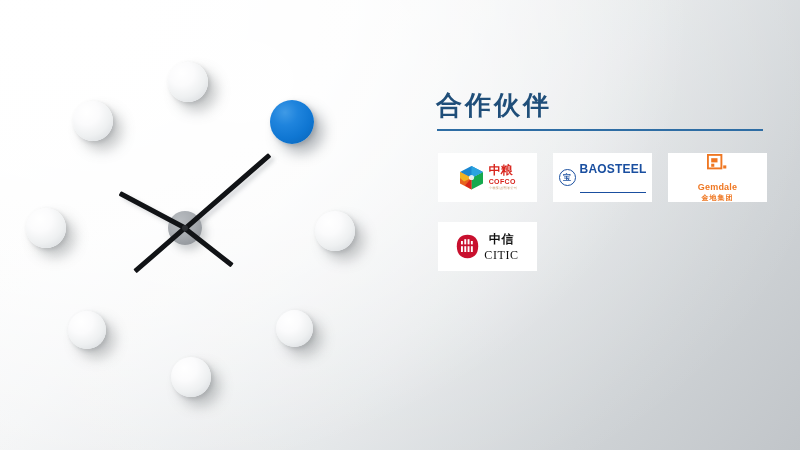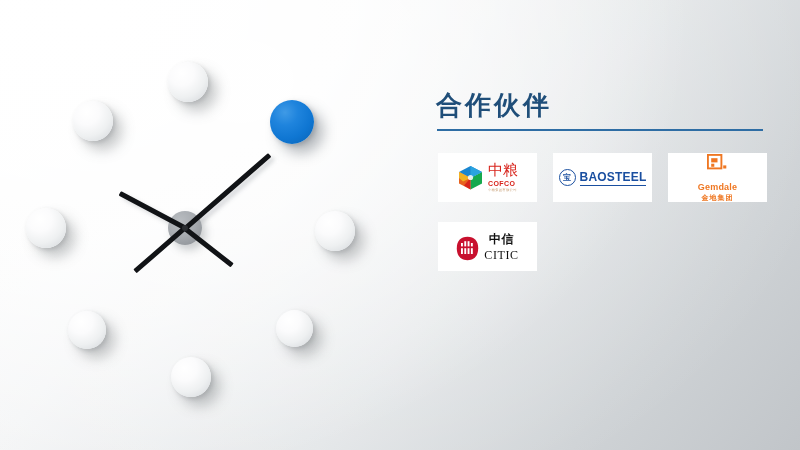--- a/index.html
+++ b/index.html
@@ -124,40 +124,40 @@
   .logo-card.empty {
     background: transparent;
   }
 
   
   .cofco { display: flex; align-items: center; gap: 4px; }
   .cube { position: relative; width: 27px; height: 27px; }
   .cube svg { display: block; }
   .cofco-tx { display: flex; flex-direction: column; align-items: flex-start; line-height: 1; }
   .cofco-cn {
-    font-size: 15px; font-weight: normal; color: #d8241c; letter-spacing: 0px;
+    font-size: 12px; font-weight: bold; color: #d8241c; letter-spacing: 0px;
     font-family: "DejaVu Sans", "Liberation Sans", sans-serif;
   }
   .cofco-en { font-size: 7px; font-weight: bold; color: #d8241c; letter-spacing: 0.4px; margin-top: 2px; }
   .cofco-sub { font-size: 3.4px; color: #c9a27a; letter-spacing: 0.2px; margin-top: 2px; }
 
   
   .baosteel { display: flex; align-items: center; gap: 4px; }
   .bs-emblem {
     width: 15px; height: 15px; border-radius: 50%;
     border: 1.4px solid #1a4fa0;
     display: flex; align-items: center; justify-content: center;
     color: #1a4fa0; font-size: 8px; font-weight: bold;
     font-family: "Liberation Serif", serif;
   }
   .bs-text {
     font-size: 12px; font-weight: bold; color: #1a4fa0;
     letter-spacing: 0.2px;
     border-bottom: 1.6px solid #1a4fa0;
-    padding-bottom: 1px;
+    padding-bottom: 16px;
     font-family: "Liberation Sans", sans-serif;
   }
 
   
   .disano {
     text-align: center;
     font-family: "DejaVu Sans", "Liberation Sans", sans-serif;
     font-size: 10.5px;
     font-weight: bold;
     color: #1b1b1b;
@@ -172,21 +172,21 @@
     margin-top: 12px; font-size: 9px; font-weight: bold; color: #ef7722;
     letter-spacing: 0.2px;
   }
   .gm-cn {
     margin-top: 3px; font-size: 7px; font-weight: bold; color: #ef7722;
     letter-spacing: 1px;
     font-family: "DejaVu Sans", "Liberation Sans", sans-serif;
   }
 
   
-  .citic { display: flex; align-items: flex-end; gap: 5px; }
+  .citic { display: flex; align-items: center; gap: 5px; }
   .ct-emblem { position: relative; width: 23px; height: 25px; }
   .ct-text { display: flex; flex-direction: column; align-items: center; line-height: 1; }
   .ct-cn {
     font-size: 12px; font-weight: bold; color: #111111; letter-spacing: 0.5px;
     font-family: "DejaVu Sans", "Liberation Sans", sans-serif;
   }
   .ct-en {
     margin-top: 4px; font-size: 12px; color: #111111; letter-spacing: 0.6px;
     font-family: "Liberation Serif", "DejaVu Serif", serif;
   }

